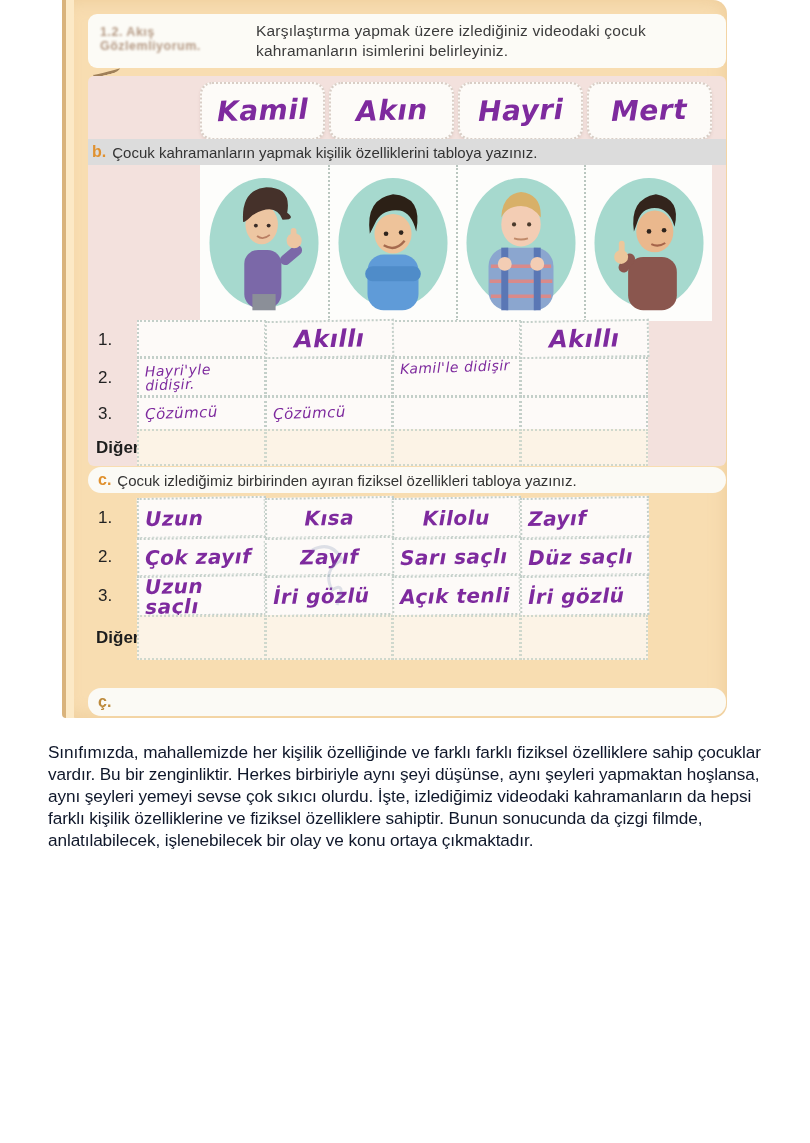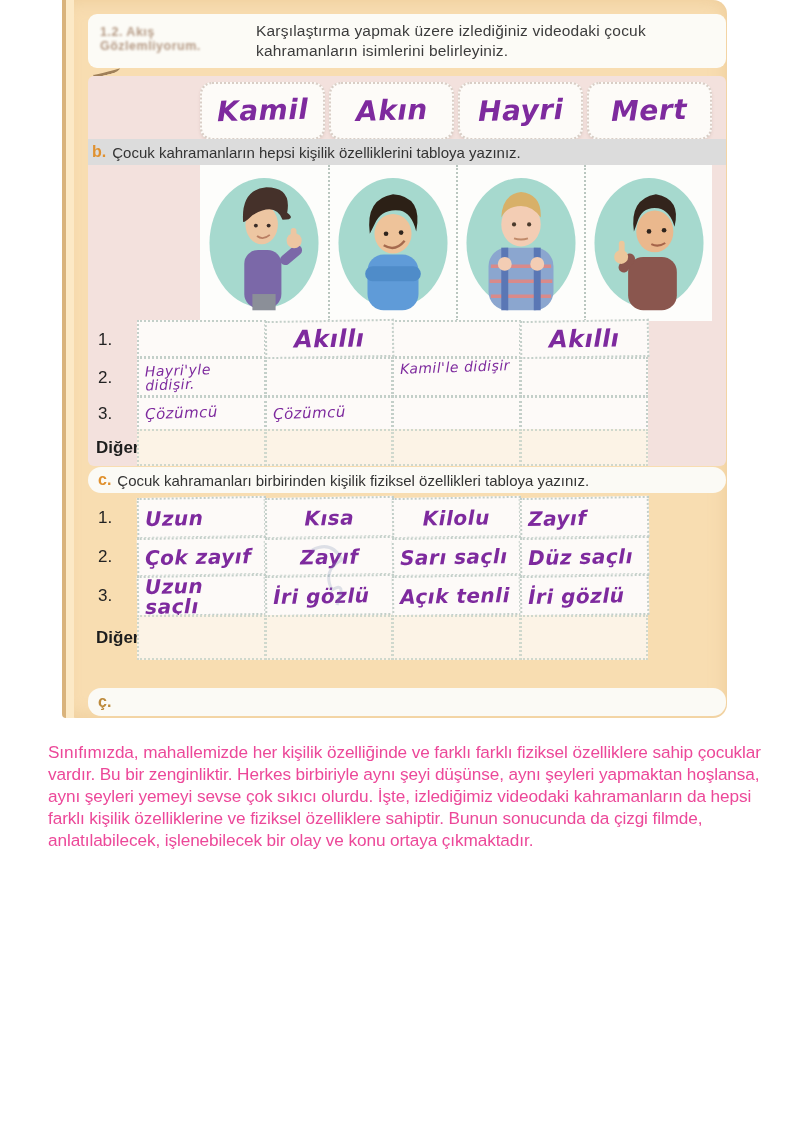--- a/index.html
+++ b/index.html
@@ -60,21 +60,21 @@
   .hw-big{font-size:24px;font-weight:bold;justify-content:center;transform:rotate(-1deg);}
   .hw-sm{font-size:14px;transform:rotate(-2deg);}
   .hw-md{font-size:20px;font-weight:bold;transform:rotate(-1deg);}
   .other-label{font-size:17px;font-weight:bold;color:#1d1d1d;display:flex;align-items:center;padding-left:8px;}
 
   .white-bar{position:absolute;left:26px;width:638px;background:#fbfaf5;border-radius:13px;
              display:flex;align-items:center;gap:6px;padding-left:10px;box-sizing:border-box;}
 
   
   .answer-par{position:absolute;left:48px;top:724px;width:737px;font-size:17.2px;
-             line-height:22px;color:#ec4899;letter-spacing:-.1px;}
+             line-height:22px;color:#0f172a;letter-spacing:-.1px;}
 
   
   .next-page{position:absolute;left:0;top:1058px;width:775px;height:85px;
              background:linear-gradient(180deg,#fbe2bd 0%,#fdeed6 100%);
              border-radius:8px 8px 0 0;}
 
   .doodle{position:absolute;opacity:.25;}
 </style>
 </head>
 <body>
@@ -101,21 +101,21 @@
       <div class="name-card">
           <span class="hw hw-name">Hayri</span>
         </div>
       <div class="name-card">
           <span class="hw hw-name">Mert</span>
         </div>
     </div>
 
     <div class="gray-band">
       <span class="bullet">b.</span>
-      <span class="band-text">Çocuk kahramanların hepsi kişilik özelliklerini tabloya yazınız.</span>
+      <span class="band-text">Çocuk kahramanların yapmak kişilik özelliklerini tabloya yazınız.</span>
     </div>
 
     <div class="photo-cols">
       <div class="photo-col">
         <svg viewBox="0 0 100 120">
           <ellipse cx="50" cy="60" rx="47" ry="56" fill="#a6d9ce"></ellipse>
           <rect x="33" y="66" width="32" height="50" rx="12" fill="#7b68a8"></rect>
           <rect x="40" y="104" width="20" height="14" fill="#8b8f98"></rect>
           <rect x="62" y="74" width="22" height="9" rx="4.5" fill="#7b68a8" transform="rotate(-40 62 74)"></rect>
           <circle cx="76" cy="58" r="6.5" fill="#edc6a2"></circle>
@@ -224,21 +224,21 @@
       <div class="cell cell-cream">
           <span class="hw hw-sm"></span>
         </div>
       <div class="cell cell-cream">
           <span class="hw hw-sm"></span>
         </div>
     </div>
 
     <div class="white-bar" style="top:467px;height:26px;">
       <span class="bullet">c.</span>
-      <span class="band-text">Çocuk kahramanları birbirinden kişilik fiziksel özellikleri tabloya yazınız.</span>
+      <span class="band-text">Çocuk izlediğimiz birbirinden ayıran fiziksel özellikleri tabloya yazınız.</span>
     </div>
 
     <div class="ansgrid" style="left:26px;top:498px;width:560px;grid-template-rows:40px 38px 40px;">
       <div class="numcell">1.</div>
       <div class="cell hw hw-md">Uzun</div>
       <div class="cell hw hw-md" style="justify-content:center;">Kısa</div>
       <div class="cell hw hw-md" style="justify-content:center;">Kilolu</div>
       <div class="cell hw hw-md">Zayıf</div>
 
       <div class="numcell">2.</div>

